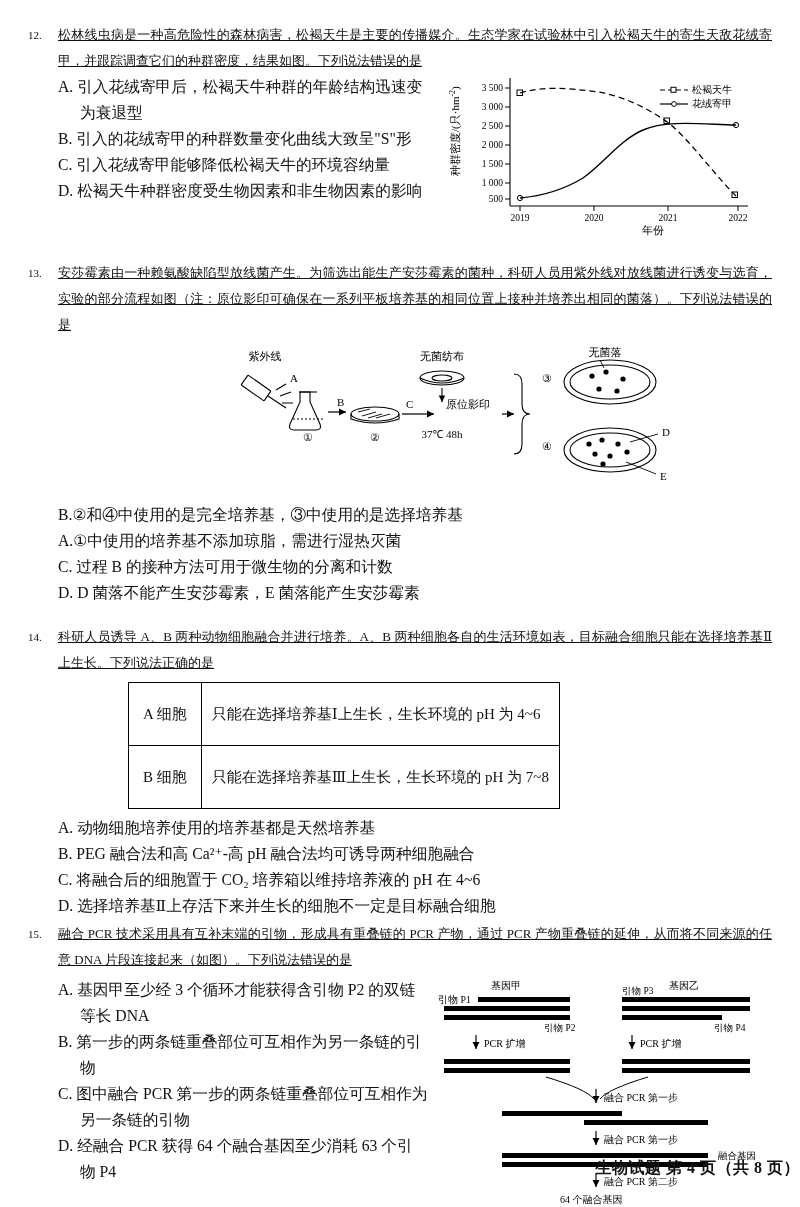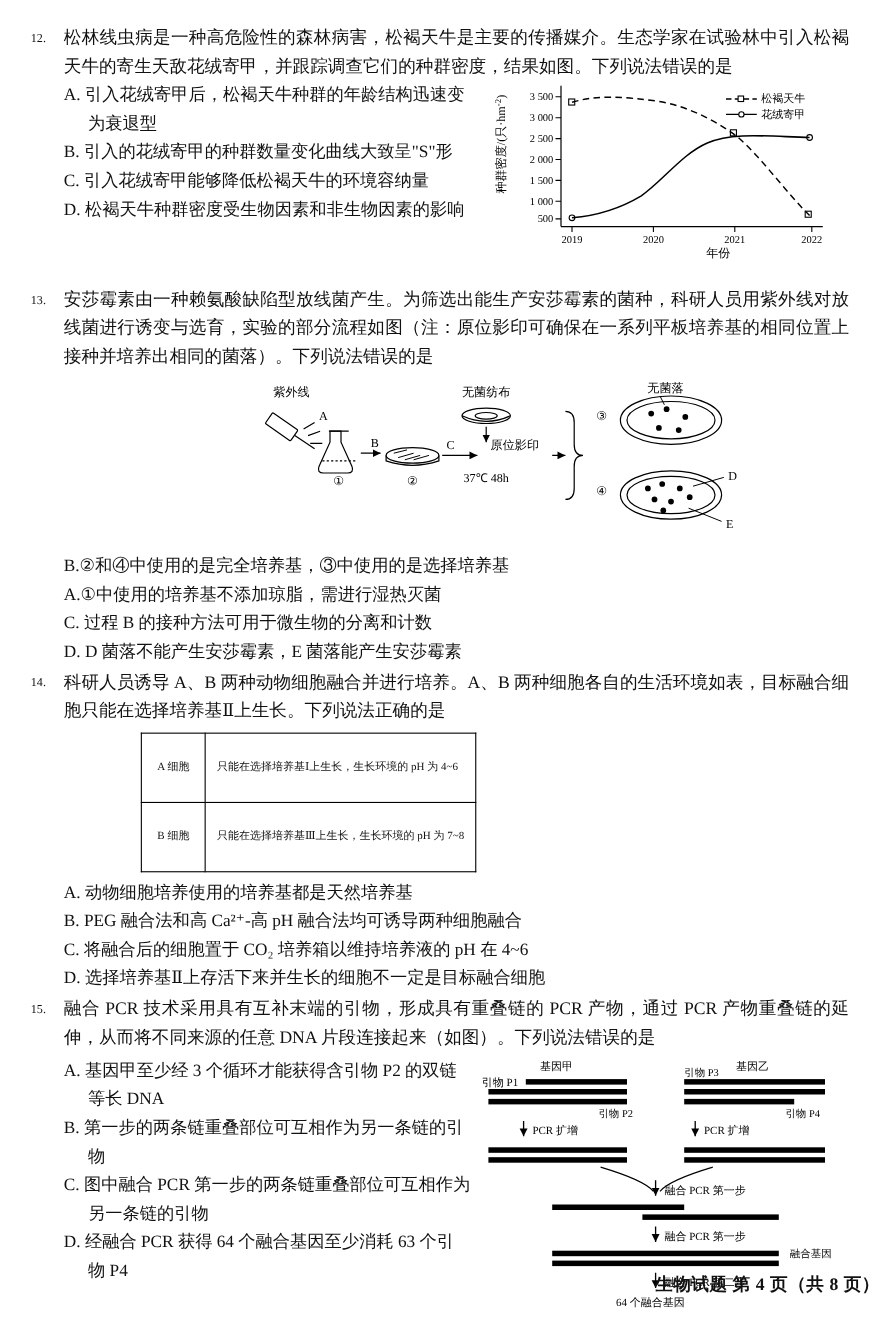--- a/index.html
+++ b/index.html
@@ -36,23 +36,24 @@
     position: absolute;
     left: 0;
     top: 0;
     width: 30px;
     text-align: left;
     font-size: 11px;
     line-height: 26px;
   }
   .qbody {
     margin-left: 30px;
-    font-size: 16px;
+    font-size: 13px;
     line-height: 26px;
     text-align: justify;
+    text-decoration: underline;
   }
   .opt {
     margin-left: 30px;
     font-size: 15.7px;
     line-height: 26px;
   }
   .opt-ind {
     padding-left: 22px;
     text-indent: -22px;
   }
@@ -76,21 +77,21 @@
   .diagram13 {
     position: relative;
     height: 150px;
     margin: 8px 0 6px 0;
   }
   .diagram13 svg { display:block; margin: 0 auto; }
   
   table.cells {
     border-collapse: collapse;
     margin: 6px 0 6px 100px;
-    font-size: 10px;
+    font-size: 15px;
   }
   table.cells td {
     border: 1px solid #000;
     padding: 19px 10px;
     line-height: 24px;
     white-space: nowrap;
   }
   table.cells td.first {
     text-align: center;
     padding: 3px 14px;
@@ -285,21 +286,21 @@
       </svg>
     </div>
 
     <div>
       <div class="opt opt-ind">B.②和④中使用的是完全培养基，③中使用的是选择培养基</div>
       <div class="opt opt-ind">A.①中使用的培养基不添加琼脂，需进行湿热灭菌</div>
       <div class="opt opt-ind">C. 过程 B 的接种方法可用于微生物的分离和计数</div>
       <div class="opt opt-ind">D. D 菌落不能产生安莎霉素，E 菌落能产生安莎霉素</div>
     </div>
 
-    <div class="q" style="margin-top:2px;">
+    <div class="q" style="margin-top:18px;">
       <div class="qnum">14.</div>
       <div class="qbody">科研人员诱导 A、B 两种动物细胞融合并进行培养。A、B 两种细胞各自的生活环境如表，目标融合细胞只能在选择培养基Ⅱ上生长。下列说法正确的是</div>
     </div>
     <table class="cells">
       <tbody>
           <tr>
         <td class="first">A 细胞</td>
         <td>只能在选择培养基Ⅰ上生长，生长环境的 pH 为 4~6</td>
       </tr>
       <tr>

